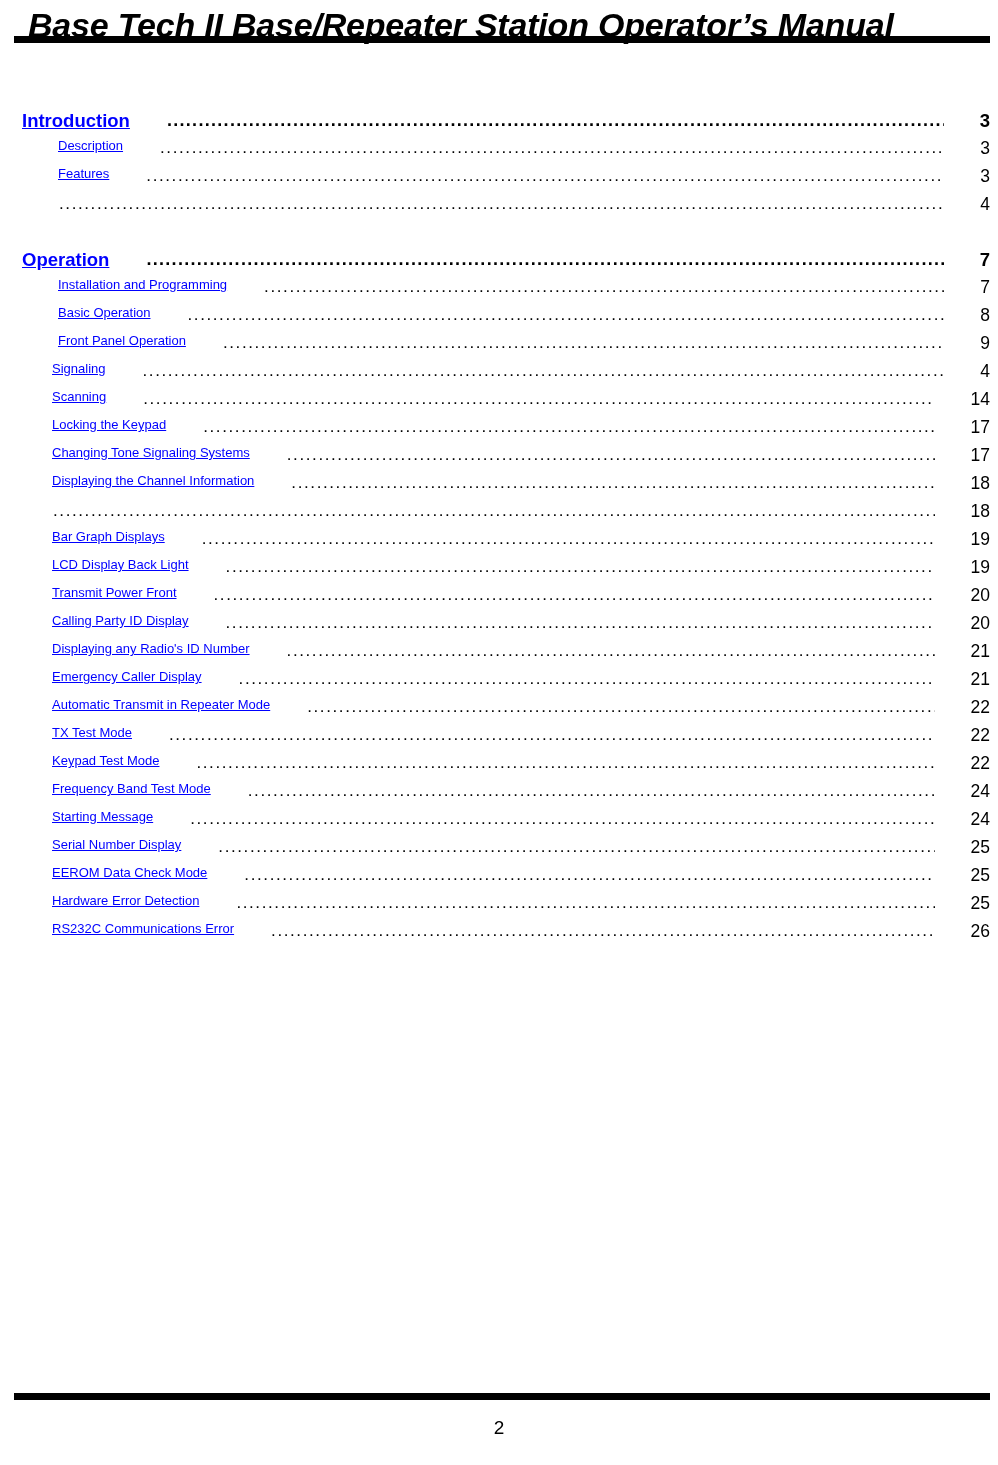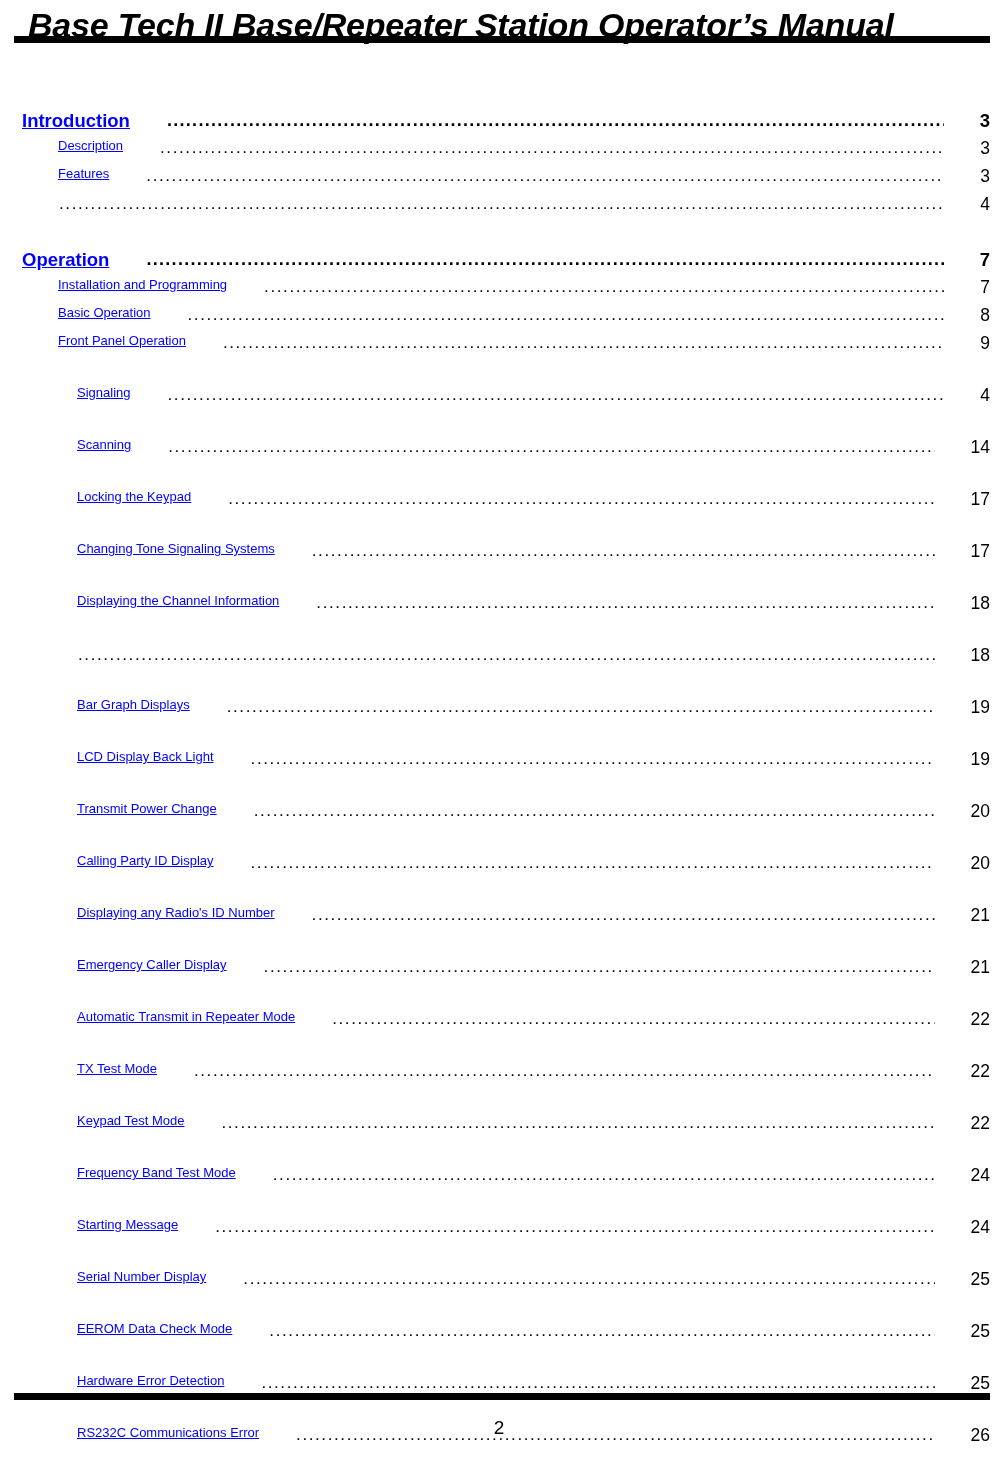--- a/index.html
+++ b/index.html
@@ -96,22 +96,21 @@
     font-weight: bold;
     font-size: 18px;
     letter-spacing: 1.3px;
   }
 
   
   .lvl2 {
     padding-left: 58px;
   }
   .lvl3 {
-    padding-left: 77px;
-    margin-top: 24px;
+    padding-left: 52px;
   }
   .lvl2 .toc-label,
   .lvl3 .toc-label {
     font-weight: normal;
     font-size: 13px;
   }
   .lvl2 .toc-page,
   .lvl3 .toc-page {
     font-weight: normal;
     font-size: 17.5px;
@@ -229,21 +228,21 @@
       <span class="toc-label">Bar Graph Displays</span>
       <span class="toc-dots">...................................................................................................................................................................................</span>
       <span class="toc-page">19</span>
     </div>
     <div class="toc-entry lvl3">
       <span class="toc-label">LCD Display Back Light</span>
       <span class="toc-dots">...................................................................................................................................................................................</span>
       <span class="toc-page">19</span>
     </div>
     <div class="toc-entry lvl3">
-      <span class="toc-label">Transmit Power Change</span>
+      <span class="toc-label">Transmit Power Front</span>
       <span class="toc-dots">...................................................................................................................................................................................</span>
       <span class="toc-page">20</span>
     </div>
     <div class="toc-entry lvl3">
       <span class="toc-label">Calling Party ID Display</span>
       <span class="toc-dots">...................................................................................................................................................................................</span>
       <span class="toc-page">20</span>
     </div>
     <div class="toc-entry lvl3">
       <span class="toc-label">Displaying any Radio's ID Number</span>

